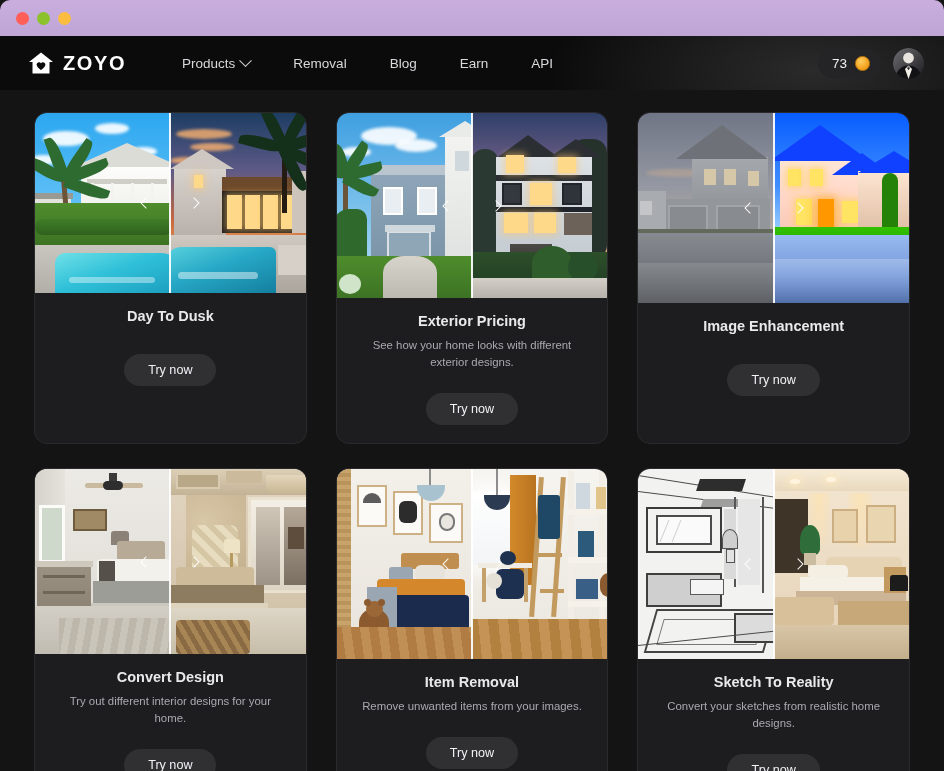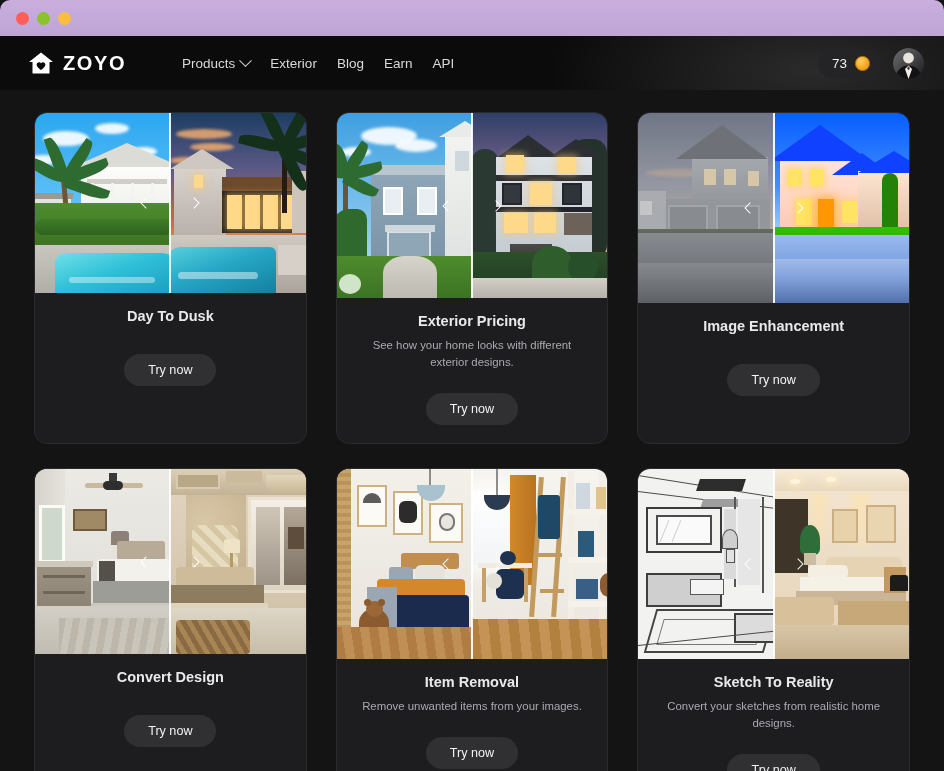--- a/index.html
+++ b/index.html
@@ -64,21 +64,21 @@
   .brand-name {
     color: #fff;
     font-size: 20px;
     font-weight: 700;
     letter-spacing: 1.6px;
   }
 
   .nav-links {
     display: flex;
     align-items: center;
-    gap: 20px;
+    gap: 43px;
     margin-left: 56px;
     position: relative; z-index: 2;
   }
   .nav-link {
     color: #d9d9dc;
     font-size: 13.5px;
     display: flex;
     align-items: center;
     gap: 6px;
     cursor: pointer;
@@ -304,21 +304,21 @@
         <path d="M13 19.2 C13 19.2 8.6 16.3 8.6 13.6 C8.6 12.2 9.7 11.2 11 11.2 C11.8 11.2 12.6 11.6 13 12.3 C13.4 11.6 14.2 11.2 15 11.2 C16.3 11.2 17.4 12.2 17.4 13.6 C17.4 16.3 13 19.2 13 19.2 Z" fill="#0b0b0c"></path>
       </svg>
       <span class="brand-name">ZOYO</span>
     </div>
 
     <div class="nav-links">
       <div class="nav-link">
         <span>Products</span>
         <span class="chev"></span>
       </div>
-      <div class="nav-link">Exterior</div>
+      <div class="nav-link">Removal</div>
       <div class="nav-link">Blog</div>
       <div class="nav-link">Earn</div>
       <div class="nav-link">API</div>
     </div>
 
     <div class="nav-right">
       <div class="credits">
         <span class="credits-count">73</span>
         <span class="coin"></span>
       </div>
@@ -631,20 +631,21 @@
           </div>
         </div>
         <div class="divider"></div>
         <div class="handle">
           <span class="arw arw-l"></span>
           <span class="arw arw-r"></span>
         </div>
       </div>
       <div class="card-body">
         <div class="card-title">Convert Design</div>
+        <div class="card-desc">Try out different interior designs for your home.</div>
         <div class="btn-wrap">
           <button class="try-btn">Try now</button>
         </div>
       </div>
     </div>
 
     <div class="card">
       <div class="card-media h190">
         <div class="half half-l">
           <div class="scene">

